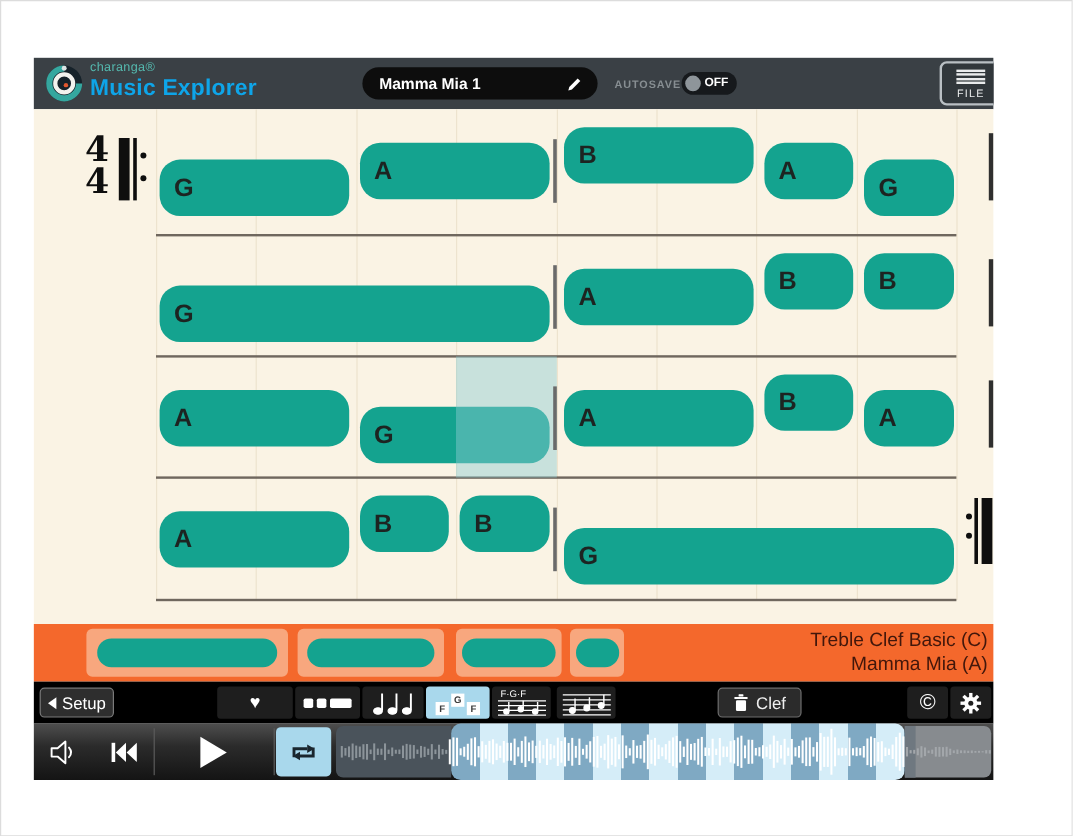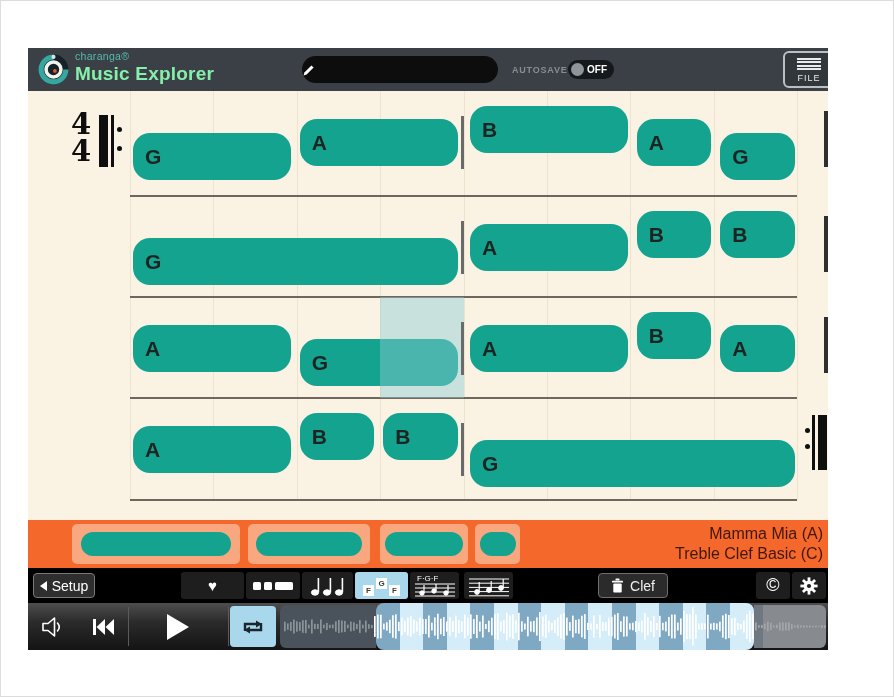--- a/index.html
+++ b/index.html
@@ -6,21 +6,21 @@
   .page{position:relative;width:894px;height:697px;background:#ffffff;
         box-shadow:inset 0 0 0 1px #dcdcdc;overflow:hidden;
         font-family:"Liberation Sans",sans-serif;}
   .app{position:absolute;left:28px;top:48px;width:800px;height:602px;overflow:hidden;}
 
   
   .header{position:absolute;left:0;top:0;width:800px;height:43px;background:#3A4045;}
   .logo{position:absolute;left:10px;top:6px;width:31px;height:31px;}
   .brand{position:absolute;left:47px;top:3px;line-height:1;}
   .brand-top{font-size:10.5px;color:#55BAB0;letter-spacing:.3px;}
-  .brand-bottom{font-size:19px;font-weight:bold;color:#86efac;margin-top:2px;letter-spacing:.2px;}
+  .brand-bottom{font-size:19px;font-weight:bold;color:#0ea5e9;margin-top:2px;letter-spacing:.2px;}
   .title-pill{position:absolute;left:274px;top:8px;width:196px;height:27px;background:#0D0D0D;
               border-radius:14px;color:#fff;font-size:13px;font-weight:bold;
               display:flex;align-items:center;padding:0;box-sizing:border-box;cursor:text;}
   .title-pill .t{padding-left:14px;flex:1;}
   .title-pill .pencil{width:14px;height:14px;margin-right:12px;}
   .autosave-label{position:absolute;left:484px;top:17px;font-size:9px;letter-spacing:.8px;
                   color:#878E92;font-weight:bold;}
   .toggle{position:absolute;left:540px;top:12px;width:46px;height:19px;background:#16191C;
           border-radius:10px;cursor:pointer;}
   .toggle .knob{position:absolute;left:3px;top:3px;width:13px;height:13px;border-radius:50%;
@@ -110,20 +110,21 @@
       <circle cx="15" cy="2.8" r="2" fill="#DDE3E4"></circle>
       <circle cx="15" cy="15" r="7.2" fill="none" stroke="#F2F2EE" stroke-width="3.4"></circle>
       <circle cx="15" cy="15" r="3.6" fill="#16222A"></circle>
       <circle cx="16.4" cy="16.4" r="1.8" fill="#E1572E"></circle>
     </svg>
     <div class="brand">
       <div class="brand-top">charanga®</div>
       <div class="brand-bottom">Music Explorer</div>
     </div>
     <div class="title-pill">
+      <span class="t">Mamma Mia 1</span>
       <svg class="pencil" viewBox="0 0 14 14">
         <path d="M1.6 12.4 L2.4 9.4 L9.4 2.4 L11.6 4.6 L4.6 11.6 Z" fill="#fff"></path>
       </svg>
     </div>
     <div class="autosave-label">AUTOSAVE</div>
     <div class="toggle">
       <div class="knob"></div>
       <div class="state">OFF</div>
     </div>
     <div class="file-btn">
@@ -239,22 +240,22 @@
             <div class="section-pill" style="left: 8px; width: 106px;"></div>
           </div>
           <div class="section-cell" style="left: 352px; width: 88px;">
             <div class="section-pill" style="left: 5px; width: 78px;"></div>
           </div>
           <div class="section-cell" style="left: 447px; width: 45px;">
             <div class="section-pill" style="left: 4.5px; width: 36px;"></div>
           </div>
         </div>
     <div class="section-text">
+      <div>Treble Clef Basic (C)</div>
       <div>Mamma Mia (A)</div>
-      <div>Treble Clef Basic (C)</div>
     </div>
   </div>
 
   <div class="toolbar">
     <div class="setup-btn">
       <span class="tri-left"></span>
       <span>Setup</span>
     </div>
 
     <div class="tool-btn" style="left:153px;width:63px;">

